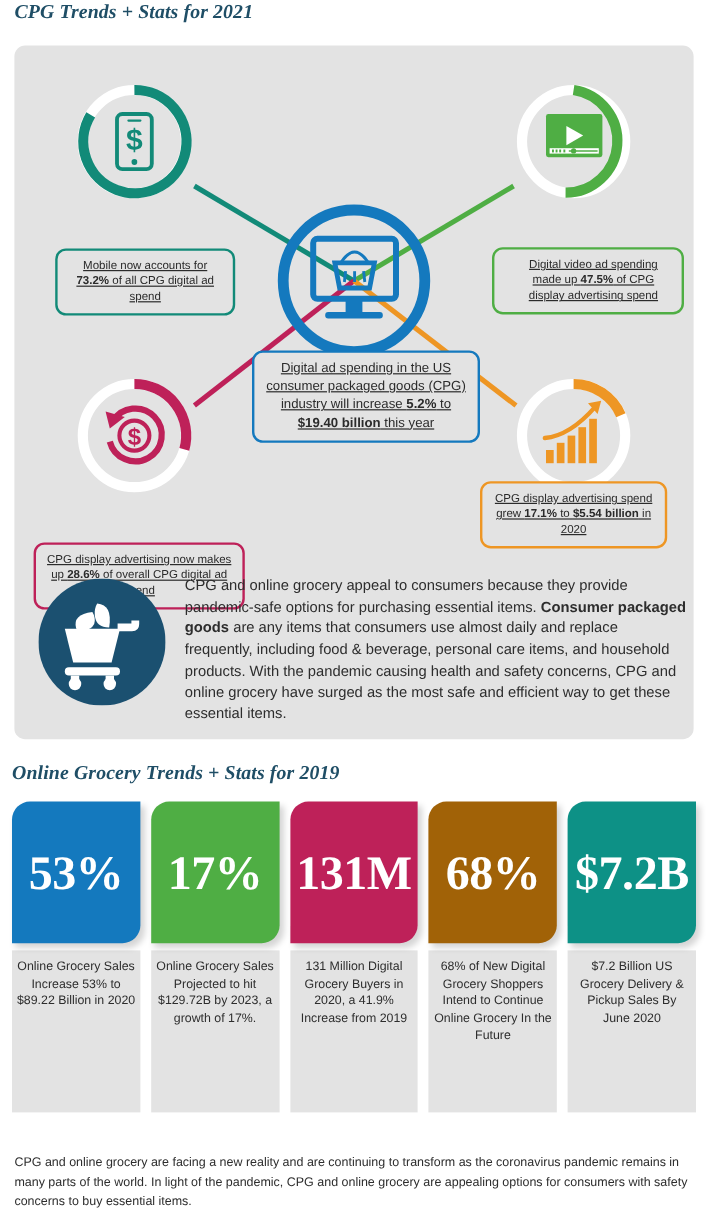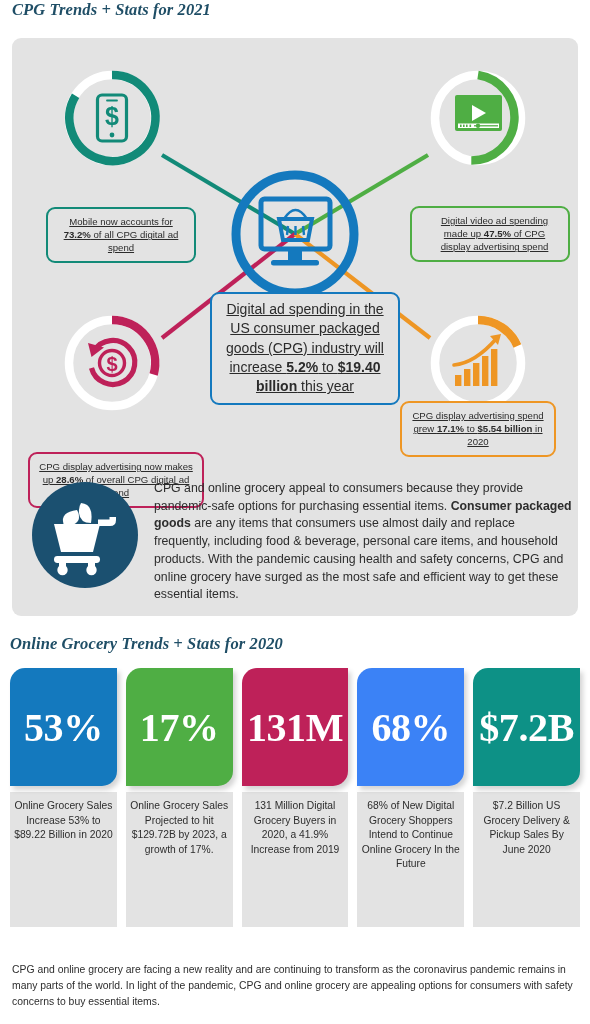--- a/index.html
+++ b/index.html
@@ -62,21 +62,21 @@
     font-size: 9.6px;
     line-height: 1.38;
     text-align: center;
     padding: 6px 7px;
     text-decoration: underline;
   }
   .callout b { font-weight: bold; }
 
   #callout-mobile  { left:  34px; top: 169px; width: 150px; border-color: #128A78; }
   #callout-video   { left: 398px; top: 168px; width: 160px; border-color: #4FAE44; padding-left: 16px; }
-  #callout-center  { left: 198px; top: 254px; width: 190px; border-color: #1479BE; font-size: 14px; }
+  #callout-center  { left: 198px; top: 254px; width: 190px; border-color: #1479BE; font-size: 11px; }
   #callout-display { left:  16px; top: 370px; width: 176px; border-color: #BE2159; margin-top: 44px; }
   #callout-grew    { left: 388px; top: 363px; width: 156px; border-color: #EE9624; }
 
   
   .def-block {
     position: absolute;
     left: 20px;
     top: 408px;
     width: 540px;
     display: flex;
@@ -301,21 +301,21 @@
             <circle cx="59.5" cy="88" r="5.2"></circle>
           </g>
         </svg>
       </div>
       <div class="def-text">
         <span>CPG and online grocery appeal to consumers because they provide pandemic-safe options for purchasing essential items. </span><b>Consumer packaged goods</b><span> are any items that consumers use almost daily and replace frequently, including food &amp; beverage, personal care items, and household products. With the pandemic causing health and safety concerns, CPG and online grocery have surged as the most safe and efficient way to get these essential items.</span>
       </div>
     </div>
   </div>
 
-  <div id="grocery-heading" class="section-title">Online Grocery Trends + Stats for 2020</div>
+  <div id="grocery-heading" class="section-title">Online Grocery Trends + Stats for 2019</div>
 
   <div class="cards">
 
     <div class="card-col">
       <div class="card-tile" style="background:#1479BE">
         <span class="card-value">53%</span>
       </div>
       <div class="card-caption">Online Grocery Sales Increase 53% to $89.22 Billion in 2020</div>
     </div>
 
@@ -327,21 +327,21 @@
     </div>
 
     <div class="card-col">
       <div class="card-tile" style="background:#BE2159">
         <span class="card-value">131M</span>
       </div>
       <div class="card-caption">131 Million Digital Grocery Buyers in 2020, a 41.9% Increase from 2019</div>
     </div>
 
     <div class="card-col">
-      <div class="card-tile" style="background:#3b82f6">
+      <div class="card-tile" style="background:#a16207">
         <span class="card-value">68%</span>
       </div>
       <div class="card-caption">68% of New Digital Grocery Shoppers Intend to Continue Online Grocery In the Future</div>
     </div>
 
     <div class="card-col">
       <div class="card-tile" style="background:#0D9186">
         <span class="card-value">$7.2B</span>
       </div>
       <div class="card-caption">$7.2 Billion US Grocery Delivery &amp; Pickup Sales By June 2020</div>

